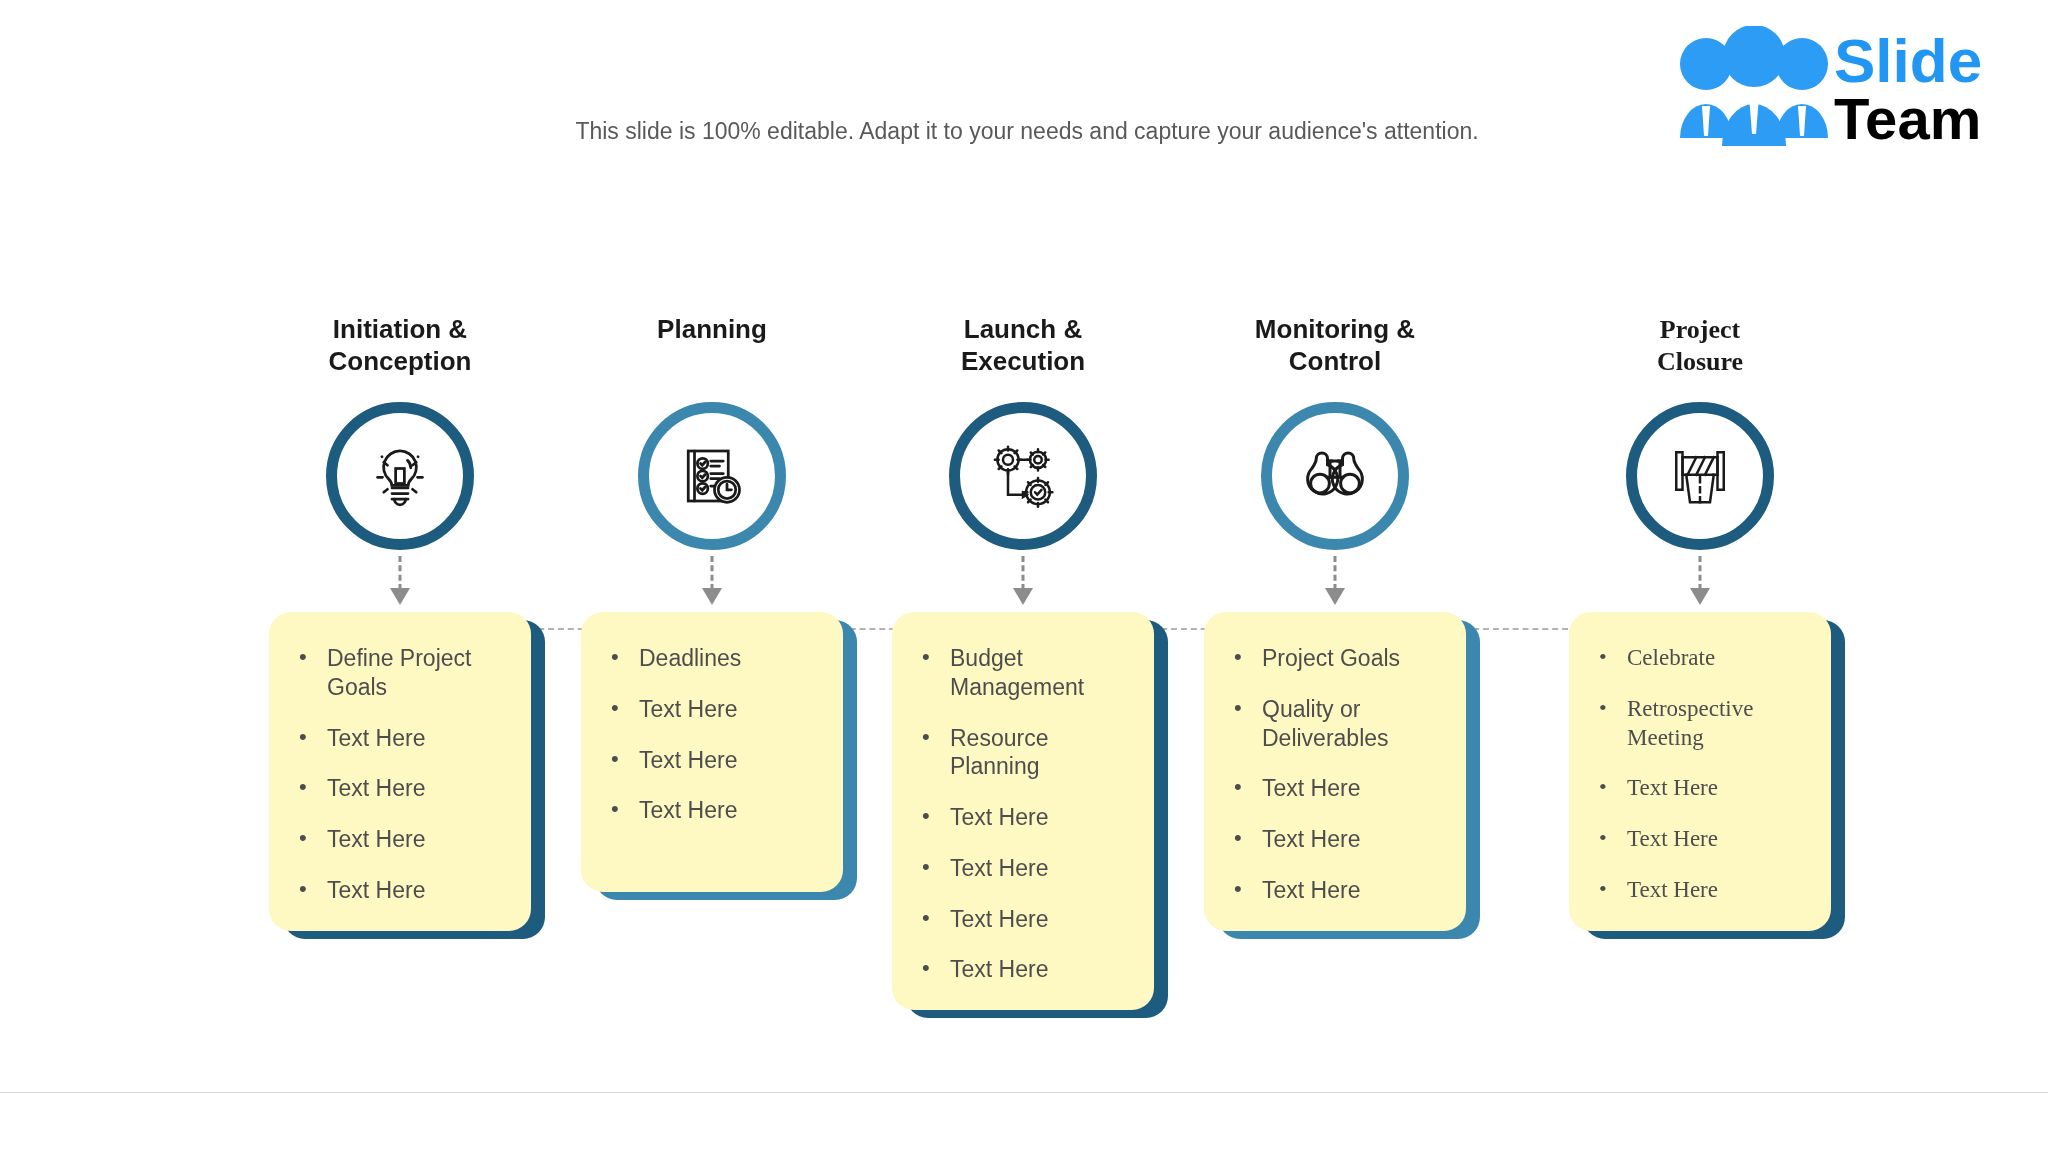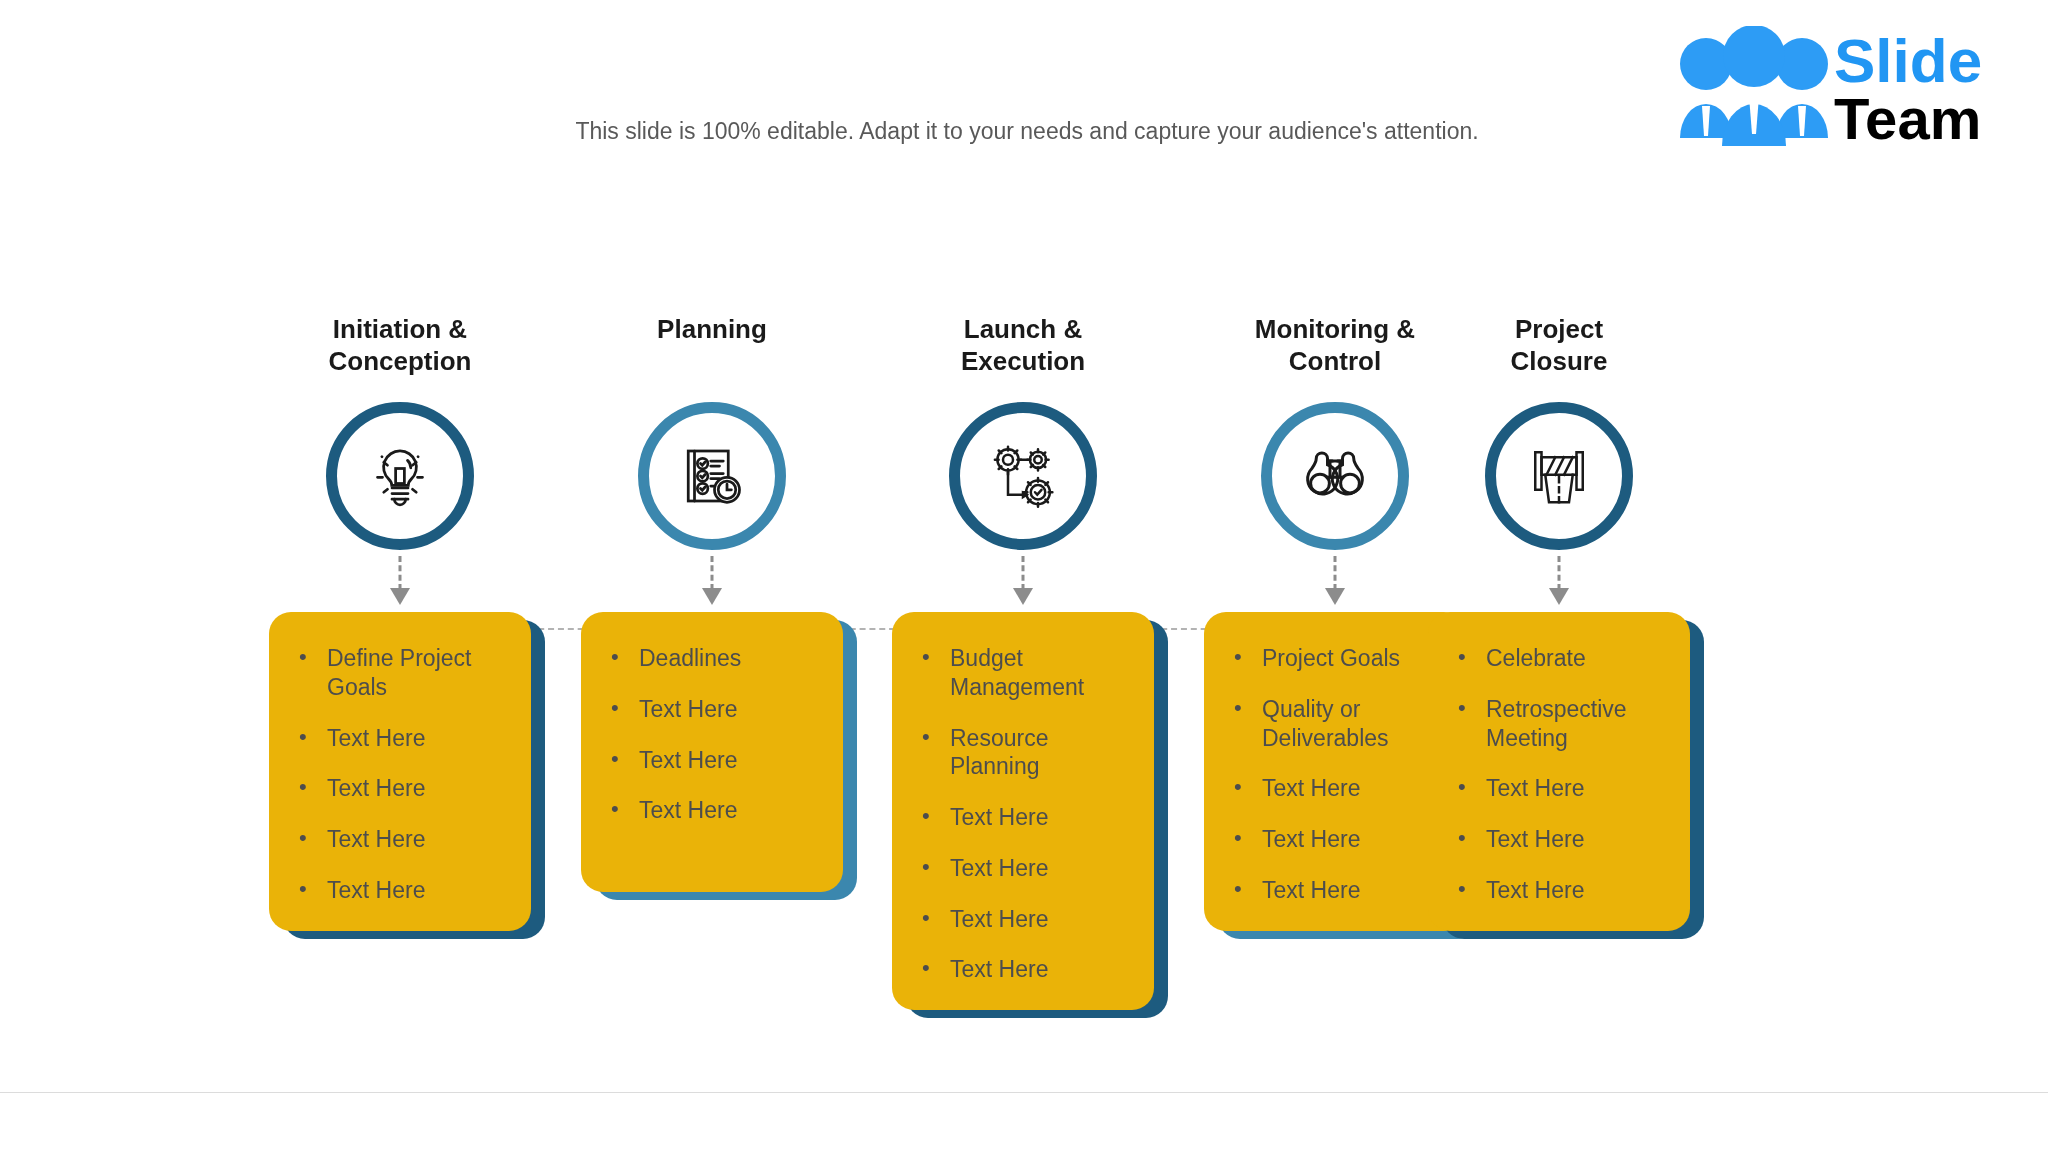--- a/index.html
+++ b/index.html
@@ -39,21 +39,21 @@
 
   
   .cols { position: absolute; left: 0; top: 276px; width: 2048px; height: 700px; }
   .col {
     position: absolute; top: 0; width: 300px; margin-top: 38px;
   }
   .col-0 { left: 250px; }
   .col-1 { left: 562px; }
   .col-2 { left: 873px; }
   .col-3 { left: 1185px; }
-  .col-4 { left: 1409px; }
+  .col-4 { left: 1550px; font-family: Liberation Serif, serif; }
 
   .phase-title {
     text-align: center; font-size: 26px; font-weight: bold; color: #1a1a1a;
     line-height: 1.22; height: 70px;
   }
 
   
   .circle-wrap { position: relative; height: 150px; margin-top: 18px; }
   .circle {
     position: absolute; left: 50%; top: 0; transform: translateX(-50%);
@@ -87,21 +87,21 @@
   
   .card-wrap { position: relative; width: 262px; margin: 0 auto; }
   .card-shadow {
     position: absolute; left: 14px; top: 8px; right: -14px; bottom: -8px;
     border-radius: 22px;
   }
   .card-shadow.dark  { background: #1d5b7f; }
   .card-shadow.light { background: #3b87ae; }
   .card {
     position: relative;
-    background: #eab308; border-radius: 22px;
+    background: #fef9c3; border-radius: 22px;
     padding: 32px 18px 26px 18px;
     min-height: 280px;
   }
   .bullets { list-style: none; }
   .bullets li {
     position: relative;
     font-size: 23px; color: #4d4d4d; line-height: 1.25;
     padding-left: 40px; margin-bottom: 22px;
   }
   .bullets li:last-child { margin-bottom: 0; }

